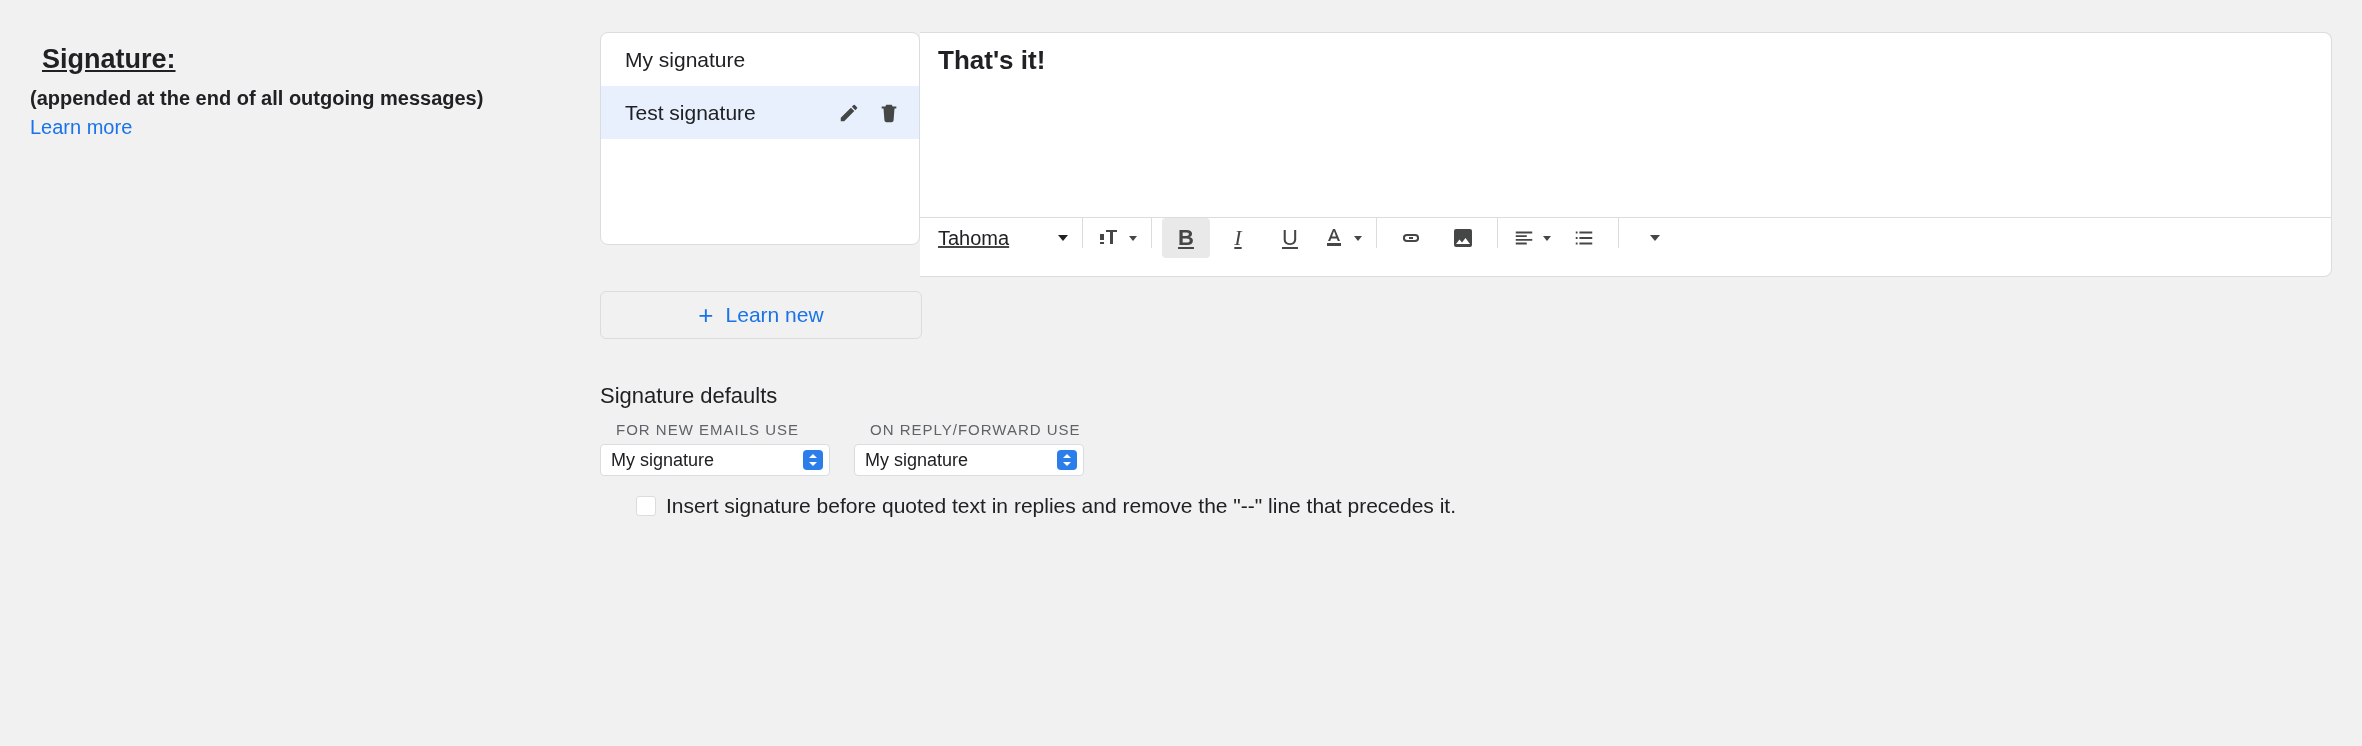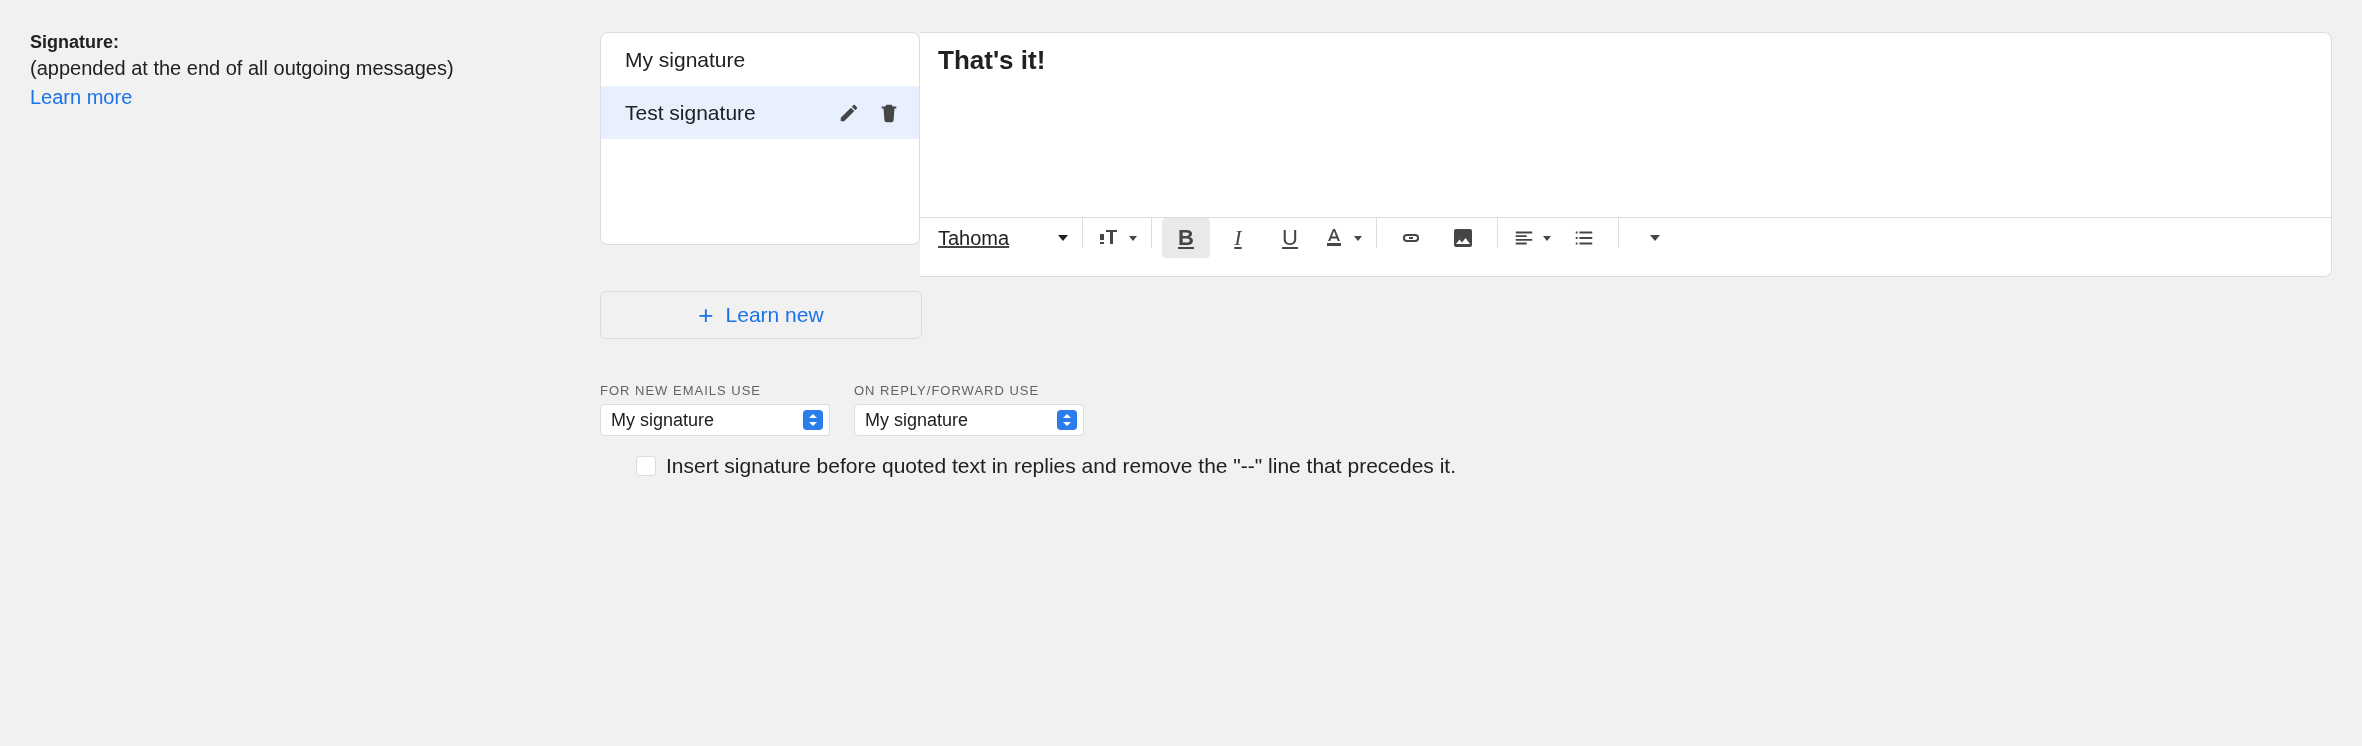--- a/index.html
+++ b/index.html
@@ -22,22 +22,22 @@
     overflow:hidden;
   }
   .frame {
     box-sizing:border-box;
     padding:32px 30px 0 30px;
     display:flex;
     gap:0;
   }
   .left-col { width:570px; flex:0 0 570px; }
   .right-col { flex:1 1 auto; }
-  .setting-title { font-size:18px; font-weight:700; margin:0; }
-  .setting-sub   { font-size:20px; font-weight:400; color:var(--text); margin:4px 0 0 0; }
+  .setting-title { font-size:27px; font-weight:700; margin:12px;text-decoration:underline; }
+  .setting-sub   { font-size:20px; font-weight:700; color:var(--text); margin:4px 0 0 0; }
   .learn-more    { color:var(--link); font-size:20px; display:inline-block; margin-top:6px; text-decoration:none; cursor:pointer; }
 
   .editor-row { display:flex; }
   .sig-list {
     width:320px; height:213px;
     background:var(--panel-bg);
     border:1px solid var(--border);
     border-radius:8px;
     box-sizing:border-box;
     overflow:hidden;
@@ -107,21 +107,21 @@
     color:var(--link);
     font-size:21px;
     cursor:pointer;
   }
   .create-new .plus { font-size:26px; line-height:1; }
 
   .defaults { margin-top:44px; }
   .defaults h3 { font-size:22px; font-weight:500; margin:0 0 8px 0; }
   .defaults-row { display:flex; gap:24px; align-items:flex-start; margin-top:12px; }
   .def-col { display:flex; flex-direction:column; gap:6px; }
-  .def-label { font-size:13px; letter-spacing:1px; text-transform:uppercase; color:var(--muted); }
+  .def-label { font-size:15px; letter-spacing:1px; text-transform:uppercase; color:var(--muted);margin-left:16px; }
   .def-select {
     width:230px; height:32px;
     border:1px solid var(--border); border-radius:4px;
     background:var(--panel-bg);
     display:flex; align-items:center;
     padding:0 6px 0 10px;
     font-size:18px;
     cursor:pointer; box-sizing:border-box;
     justify-content:space-between;
   }
@@ -243,20 +243,21 @@
         </div>
       </div>
     </div>
 
     <div class="create-new">
       <span class="plus">+</span>
       <span>Learn new</span>
     </div>
 
     <div class="defaults">
+      <h3>Signature defaults</h3>
       <div class="defaults-row">
         <div class="def-col">
           <span class="def-label">FOR NEW EMAILS USE</span>
           <div class="def-select">
             <span>My signature</span>
             <span class="sel-btn">
               <svg width="10" height="12" viewBox="0 0 10 12">
                   <path d="M5 0L1 4h8L5 0zM5 12l4-4H1l4 4z"></path>
                 </svg>
             </span>

